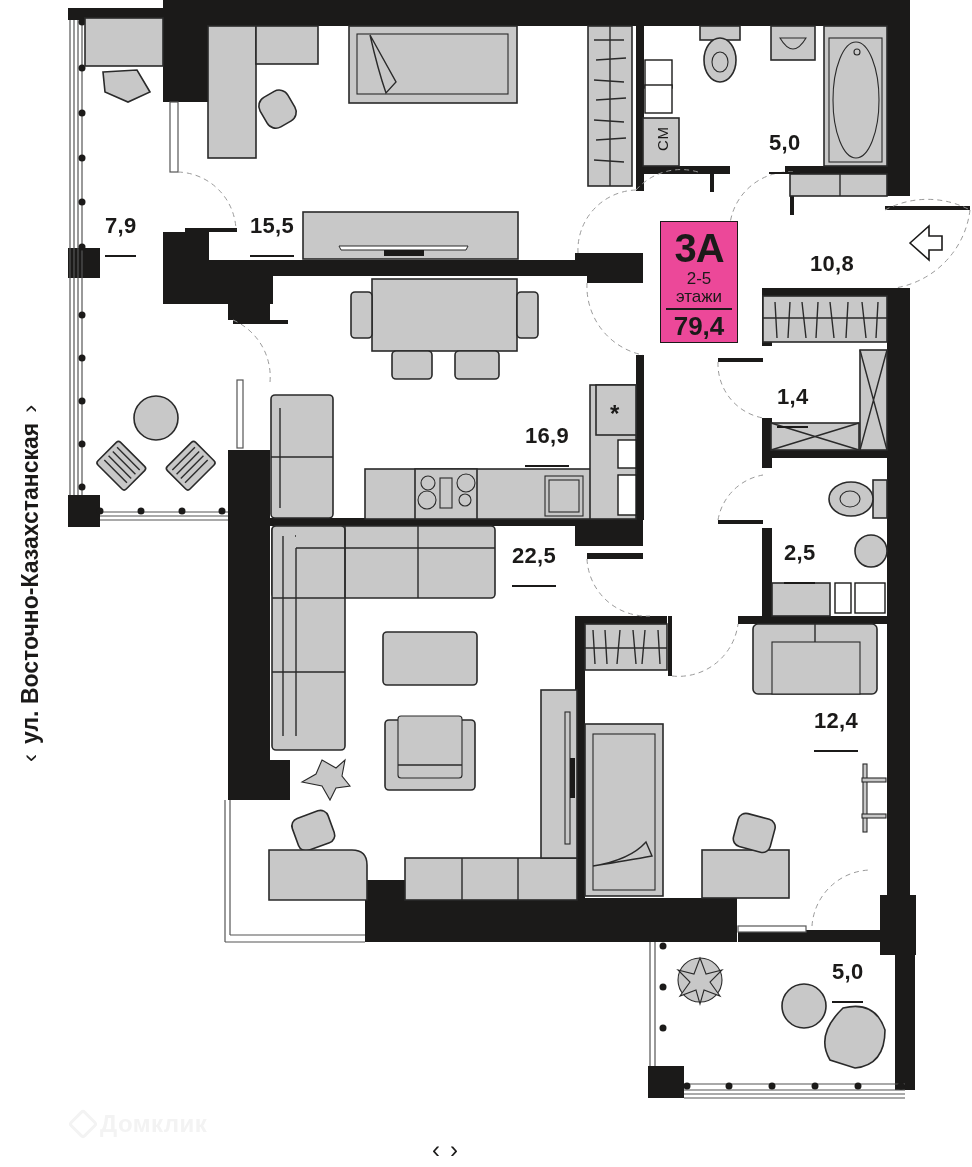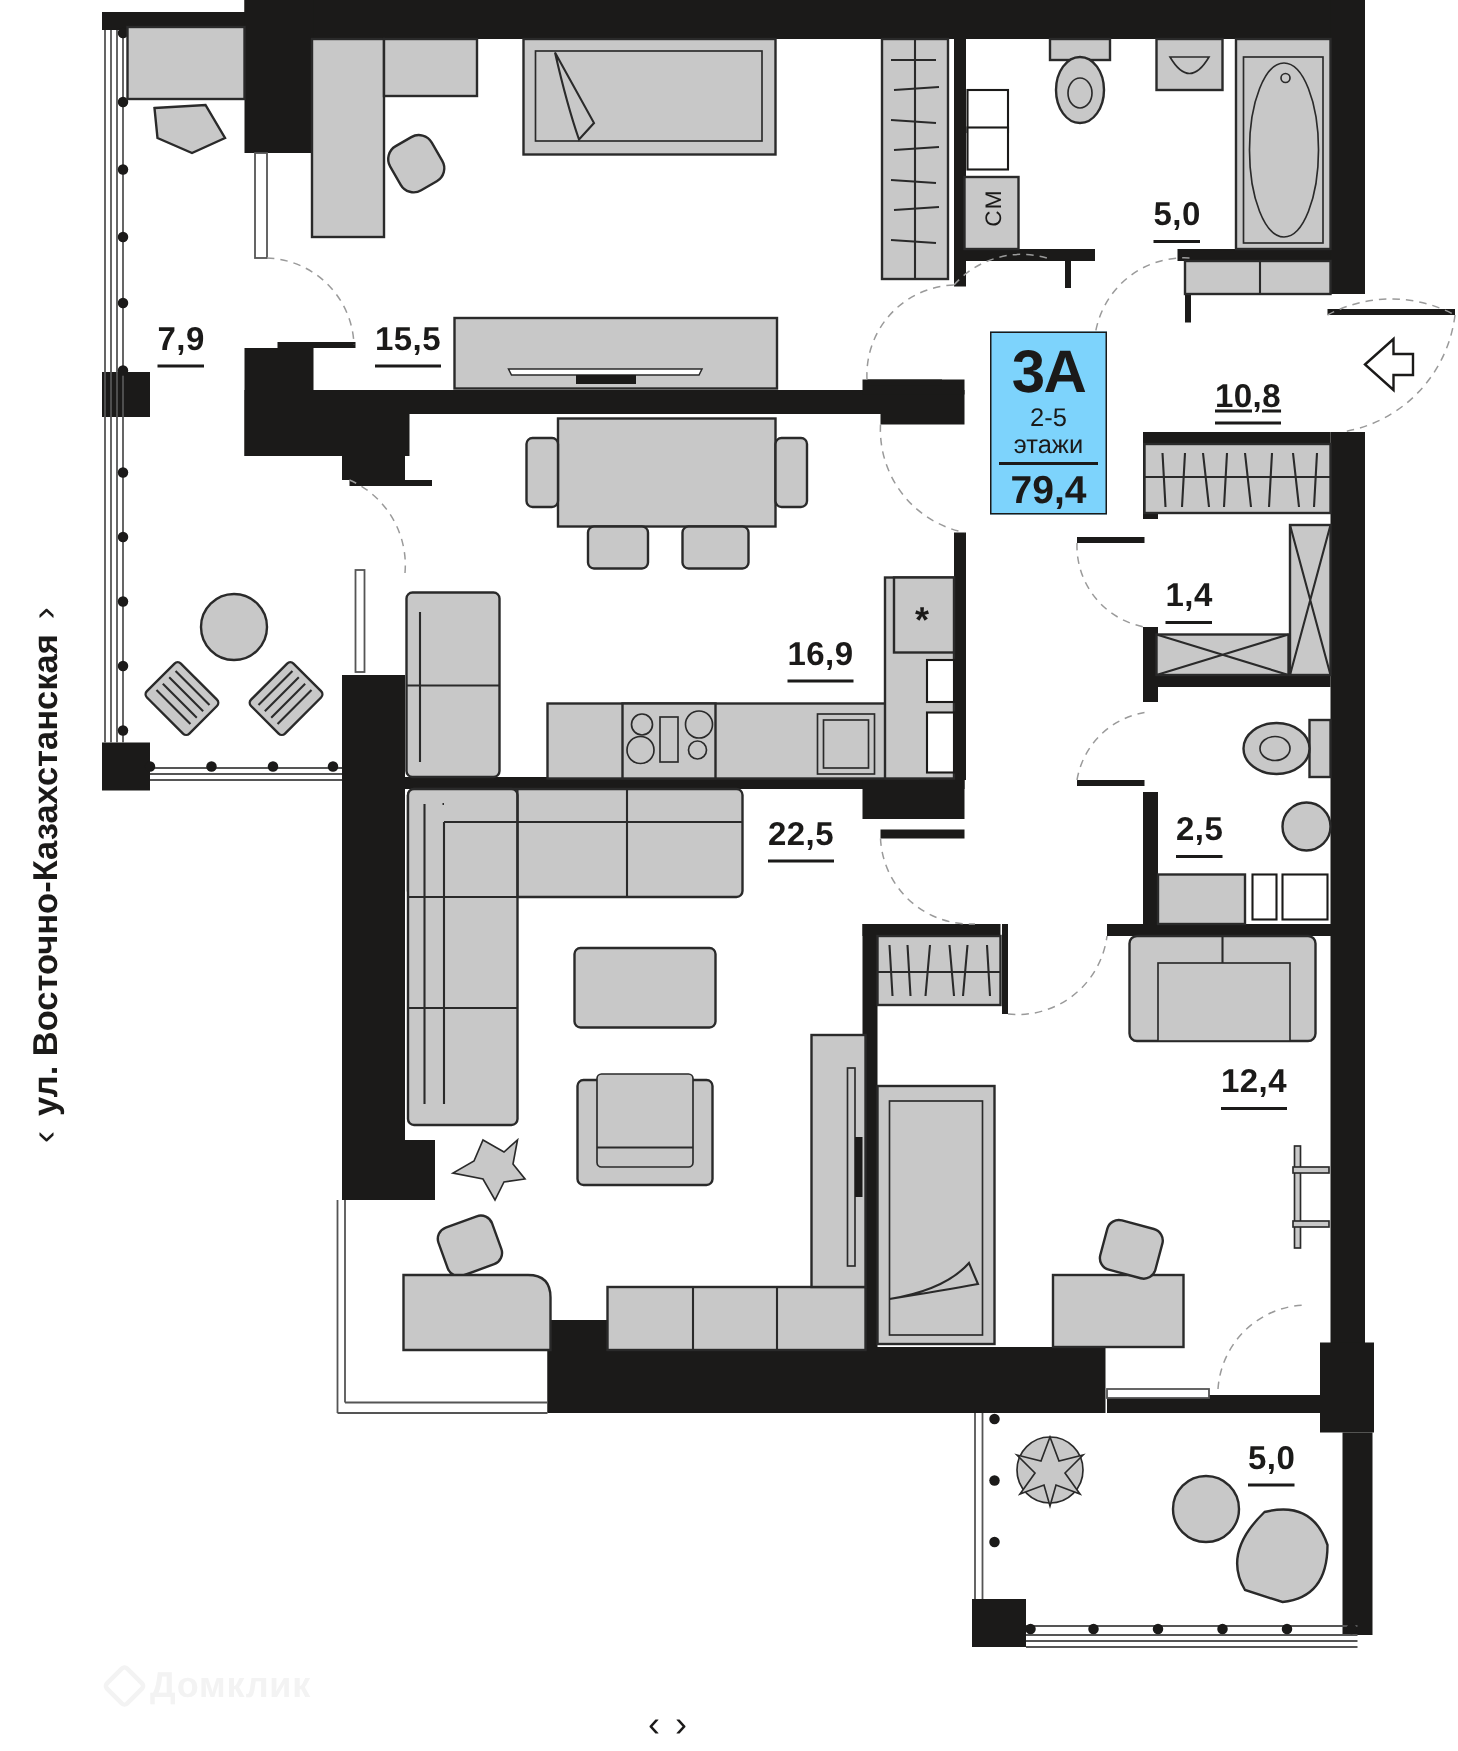--- a/index.html
+++ b/index.html
@@ -6,22 +6,22 @@
   body { width: 972px; height: 1167px; position: relative; overflow: hidden; font-family: "Liberation Sans", "DejaVu Sans", sans-serif; }
   #plan { position: absolute; left: 0; top: 0; width: 972px; height: 1167px; }
   .wall { fill: #1b1a19; }
   .furn { fill: #c8c8c8; stroke: #2a2a2a; stroke-width: 1.6; }
   .furn-thin { fill: #c8c8c8; stroke: #2a2a2a; stroke-width: 1.1; }
   .line { stroke: #2a2a2a; stroke-width: 1.4; fill: none; }
   .door-arc { stroke: #9a9a9a; stroke-width: 1; stroke-dasharray: 5 4; fill: none; }
   .rail { stroke: #555; stroke-width: 1.2; fill: none; }
   .dot { fill: #1b1a19; }
   .win { fill: #ffffff; stroke: #555; stroke-width: 1.2; }
-  .area-label { position: absolute; font-family: "Liberation Sans", sans-serif; font-size: 22px; font-weight: 600; color: #1b1a19; border-bottom: 2px solid #1b1a19; line-height: 22px; padding-bottom: 6px; letter-spacing: 0.3px; }
-  .info-box { position: absolute; left: 660px; top: 221px; width: 76px; height: 120px; border: 1.5px solid #1b1a19; background: #7dd3fc; text-align: center; color: #1b1a19; }
+  .area-label { position: absolute; font-family: "Liberation Sans", sans-serif; font-size: 22px; font-weight: 600; color: #1b1a19; border-bottom: 2px solid #1b1a19; line-height: 22px; padding-bottom: 18px; letter-spacing: 0.3px; }
+  .info-box { position: absolute; left: 660px; top: 221px; width: 76px; height: 120px; border: 1.5px solid #1b1a19; background: #ec4899; text-align: center; color: #1b1a19; }
   .info-apt { font-size: 40px; font-weight: 700; line-height: 40px; margin-top: 6px; letter-spacing: -1px; }
   .info-floors { font-size: 17px; line-height: 18px; margin-top: 2px; }
   .info-floors-label { font-size: 17px; line-height: 18px; }
   .info-sep { width: 66px; height: 2px; background: #1b1a19; margin: 2px auto 2px; }
   .info-total { font-size: 26px; font-weight: 600; line-height: 28px; }
   .street { position: absolute; font-family: "Liberation Sans", sans-serif; font-size: 23px; font-weight: 700; color: #1b1a19; white-space: nowrap; display: flex; align-items: center; gap: 10px; }
   .street-left { left: 30px; top: 300px; transform-origin: 0 0; transform: translate(-14px, 462px) rotate(-90deg); }
   .street-bottom { left: 432px; top: 1136px; }
   .chev { font-weight: 400; font-size: 24px; }
   .watermark { position: absolute; left: 72px; top: 1110px; font-family: "Liberation Sans", sans-serif; font-size: 24px; font-weight: 700; color: #f3f3f3; letter-spacing: 0.5px; display: flex; align-items: center; gap: 6px; }
@@ -374,21 +374,21 @@
     <circle class="furn" cx="804" cy="1006" r="22"></circle>
     <g>
       <path class="furn" d="M843 1008 Q875 1000 885 1030 Q885 1065 855 1068 L830 1060 Q815 1035 843 1008 Z"></path>
     </g>
   </g>
 </svg>
 
 <span class="area-label" style="left:105px; top:215px;">7,9</span>
 <span class="area-label" style="left:250px; top:215px;">15,5</span>
 <span class="area-label" style="left:769px; top:132px;">5,0</span>
-<span class="area-label" style="left:810px; top:253px;text-decoration:underline;">10,8</span>
+<span class="area-label" style="left:810px; top:253px;">10,8</span>
 <span class="area-label" style="left:525px; top:425px;">16,9</span>
 <span class="area-label" style="left:777px; top:386px;">1,4</span>
 <span class="area-label" style="left:784px; top:542px;">2,5</span>
 <span class="area-label" style="left:512px; top:545px;">22,5</span>
 <span class="area-label" style="left:814px; top:710px;">12,4</span>
 <span class="area-label" style="left:832px; top:961px;">5,0</span>
 
 <span class="cm-label">СМ</span>
 <span class="snow">*</span>
 

